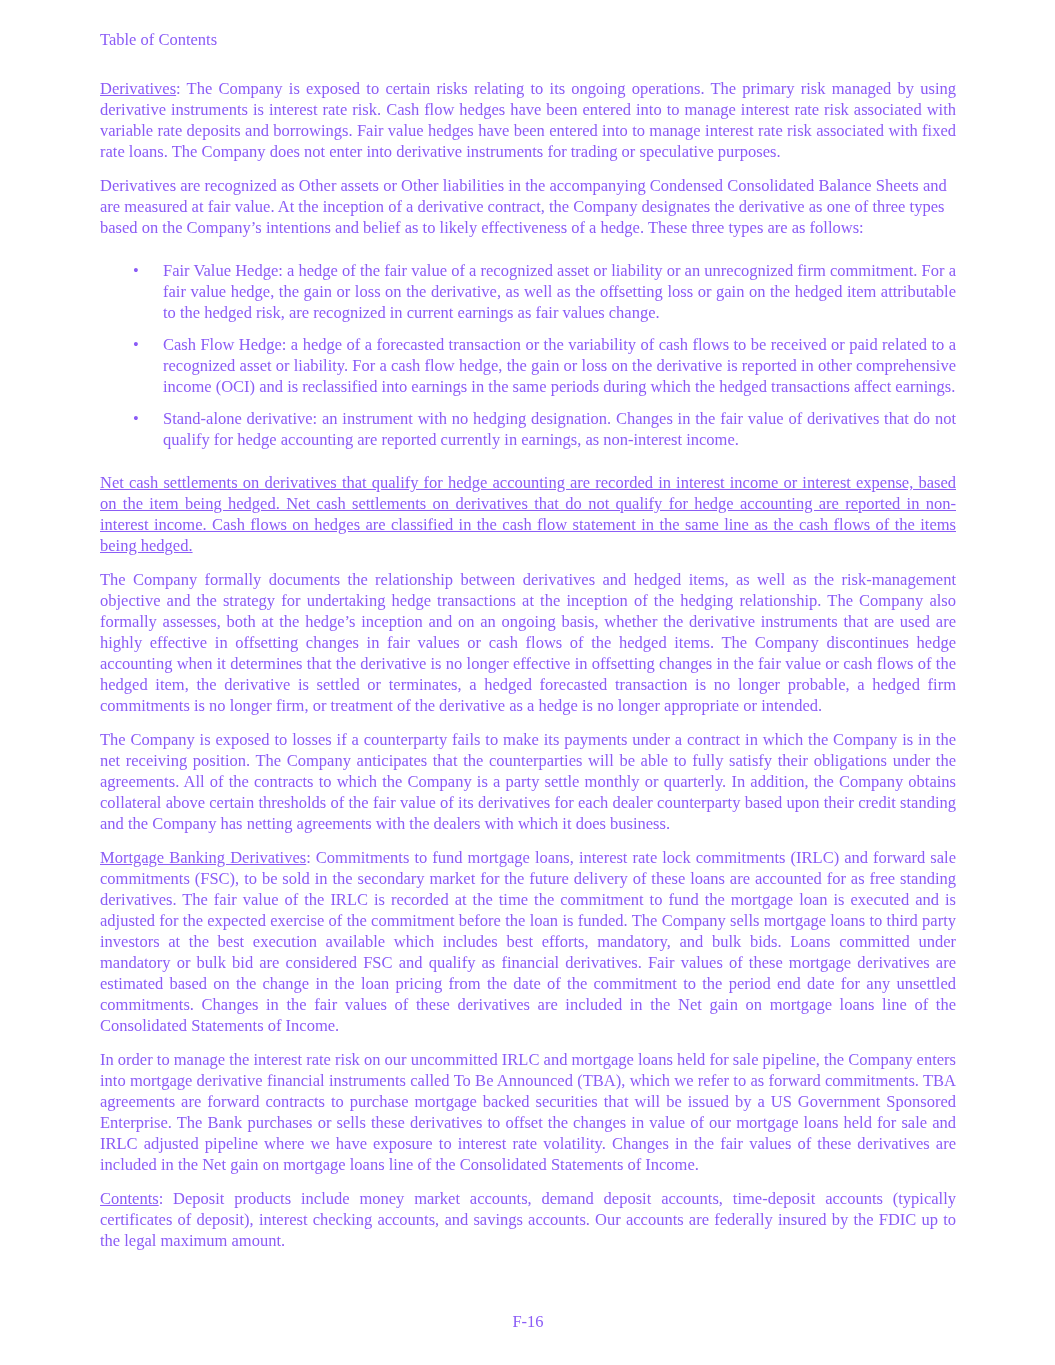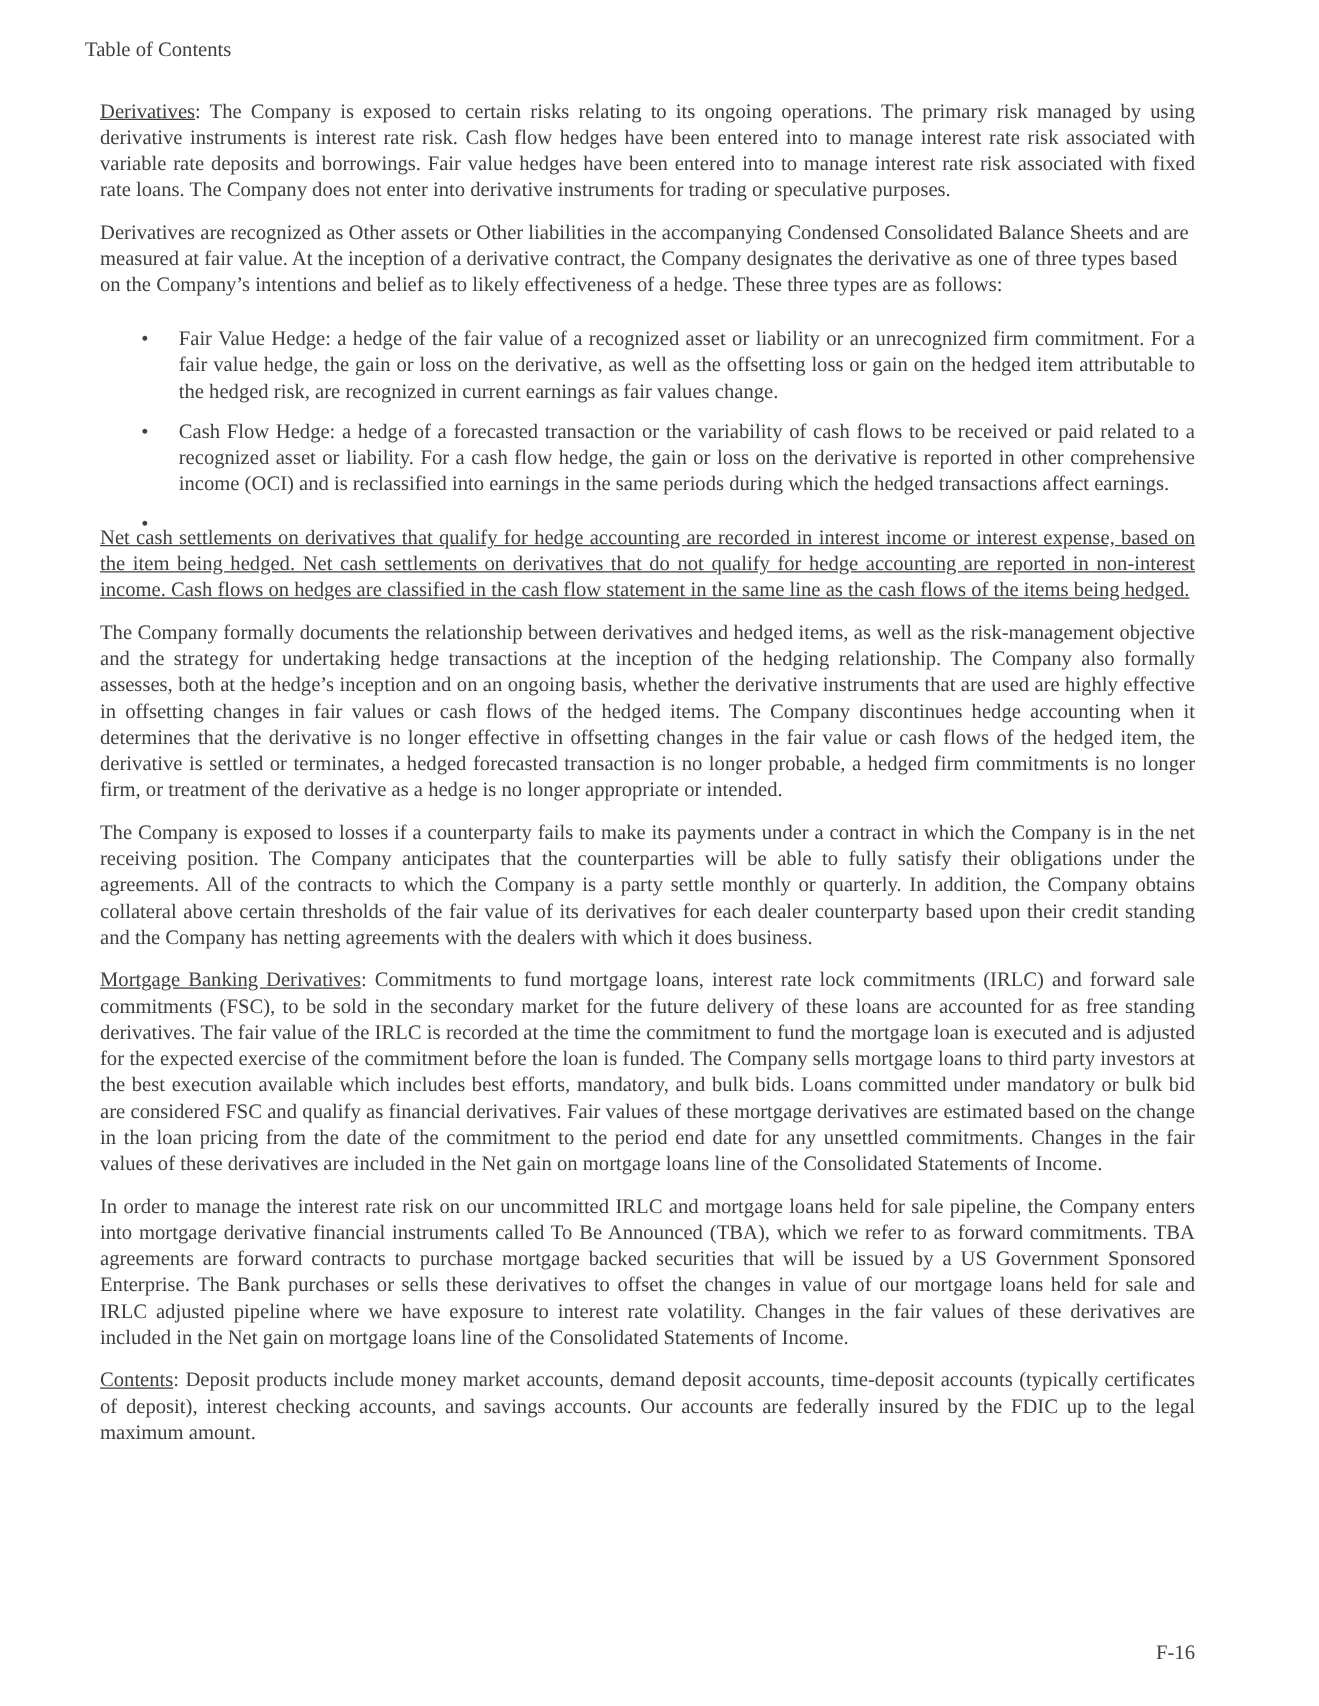--- a/index.html
+++ b/index.html
@@ -5,37 +5,37 @@
   html, body {
     margin: 0;
     padding: 0;
     background: #ffffff;
   }
   .page {
     position: relative;
     width: 1055px;
     height: 1365px;
     background: #ffffff;
-    color: #404040;
+    color: #8b5cf6;
     font-family: "Liberation Serif", serif;
     box-sizing: border-box;
-    padding: 29px 99px 0 68px;
+    padding: 29px 99px 0 100px;
     overflow: hidden;
   }
   .doc-header {
     font-size: 16.5px;
     line-height: 21px;
     margin: 0 0 28px 0;
   }
   .doc-body {
     font-size: 16.5px;
     line-height: 21px;
   }
   .block {
-    margin: 0 0 13px 12px;
+    margin: 0 0 13px 0;
   }
   .para {
     margin-top: 0;
   }
   .justify {
     text-align: justify;
   }
   .lead {
     text-decoration: underline;
   }
@@ -49,36 +49,36 @@
     left: 33px;
     top: 0;
   }
   .para + .bullet-row { margin-top: 22px; }
   .bullet-row + .para { margin-top: 22px; text-decoration: underline; }
   .doc-footer {
     position: absolute;
     top: 1312px;
     left: 100px;
     width: 856px;
-    text-align: right;
+    text-align: center;
     font-size: 16.5px;
   }
 </style>
 </head>
 <body>
 
 <div class="page">
   <div class="doc-header">Table of Contents</div>
 
   <div class="doc-body">
       <p class="block para justify"><span class="lead">Derivatives</span>: The Company is exposed to certain risks relating to its ongoing operations. The primary risk managed by using derivative instruments is interest rate risk. Cash flow hedges have been entered into to manage interest rate risk associated with variable rate deposits and borrowings. Fair value hedges have been entered into to manage interest rate risk associated with fixed rate loans. The Company does not enter into derivative instruments for trading or speculative purposes.</p>
       <p class="block para">Derivatives are recognized as Other assets or Other liabilities in the accompanying Condensed Consolidated Balance Sheets and are measured at fair value. At the inception of a derivative contract, the Company designates the derivative as one of three types based on the Company’s intentions and belief as to likely effectiveness of a hedge. These three types are as follows:</p>
       <div class="block bullet-row justify"><span class="bullet-marker">•</span><span>Fair Value Hedge: a hedge of the fair value of a recognized asset or liability or an unrecognized firm commitment. For a fair value hedge, the gain or loss on the derivative, as well as the offsetting loss or gain on the hedged item attributable to the hedged risk, are recognized in current earnings as fair values change.</span></div>
       <div class="block bullet-row justify"><span class="bullet-marker">•</span><span>Cash Flow Hedge: a hedge of a forecasted transaction or the variability of cash flows to be received or paid related to a recognized asset or liability. For a cash flow hedge, the gain or loss on the derivative is reported in other comprehensive income (OCI) and is reclassified into earnings in the same periods during which the hedged transactions affect earnings.</span></div>
-      <div class="block bullet-row justify"><span class="bullet-marker">•</span></div>
+      <div class="block bullet-row justify"><span class="bullet-marker">•</span><span>Stand-alone derivative: an instrument with no hedging designation. Changes in the fair value of derivatives that do not qualify for hedge accounting are reported currently in earnings, as non-interest income.</span></div>
       <p class="block para justify">Net cash settlements on derivatives that qualify for hedge accounting are recorded in interest income or interest expense, based on the item being hedged. Net cash settlements on derivatives that do not qualify for hedge accounting are reported in non-interest income. Cash flows on hedges are classified in the cash flow statement in the same line as the cash flows of the items being hedged.</p>
       <p class="block para justify">The Company formally documents the relationship between derivatives and hedged items, as well as the risk-management objective and the strategy for undertaking hedge transactions at the inception of the hedging relationship. The Company also formally assesses, both at the hedge’s inception and on an ongoing basis, whether the derivative instruments that are used are highly effective in offsetting changes in fair values or cash flows of the hedged items. The Company discontinues hedge accounting when it determines that the derivative is no longer effective in offsetting changes in the fair value or cash flows of the hedged item, the derivative is settled or terminates, a hedged forecasted transaction is no longer probable, a hedged firm commitments is no longer firm, or treatment of the derivative as a hedge is no longer appropriate or intended.</p>
       <p class="block para justify">The Company is exposed to losses if a counterparty fails to make its payments under a contract in which the Company is in the net receiving position. The Company anticipates that the counterparties will be able to fully satisfy their obligations under the agreements. All of the contracts to which the Company is a party settle monthly or quarterly. In addition, the Company obtains collateral above certain thresholds of the fair value of its derivatives for each dealer counterparty based upon their credit standing and the Company has netting agreements with the dealers with which it does business.</p>
       <p class="block para justify"><span class="lead">Mortgage Banking Derivatives</span>: Commitments to fund mortgage loans, interest rate lock commitments (IRLC) and forward sale commitments (FSC), to be sold in the secondary market for the future delivery of these loans are accounted for as free standing derivatives. The fair value of the IRLC is recorded at the time the commitment to fund the mortgage loan is executed and is adjusted for the expected exercise of the commitment before the loan is funded. The Company sells mortgage loans to third party investors at the best execution available which includes best efforts, mandatory, and bulk bids. Loans committed under mandatory or bulk bid are considered FSC and qualify as financial derivatives. Fair values of these mortgage derivatives are estimated based on the change in the loan pricing from the date of the commitment to the period end date for any unsettled commitments. Changes in the fair values of these derivatives are included in the Net gain on mortgage loans line of the Consolidated Statements of Income.</p>
       <p class="block para justify">In order to manage the interest rate risk on our uncommitted IRLC and mortgage loans held for sale pipeline, the Company enters into mortgage derivative financial instruments called To Be Announced (TBA), which we refer to as forward commitments. TBA agreements are forward contracts to purchase mortgage backed securities that will be issued by a US Government Sponsored Enterprise. The Bank purchases or sells these derivatives to offset the changes in value of our mortgage loans held for sale and IRLC adjusted pipeline where we have exposure to interest rate volatility. Changes in the fair values of these derivatives are included in the Net gain on mortgage loans line of the Consolidated Statements of Income.</p>
       <p class="block para justify"><span class="lead">Contents</span>: Deposit products include money market accounts, demand deposit accounts, time-deposit accounts (typically certificates of deposit), interest checking accounts, and savings accounts. Our accounts are federally insured by the FDIC up to the legal maximum amount.</p>
     </div>
 
   <div class="doc-footer">F-16</div>
 </div>

